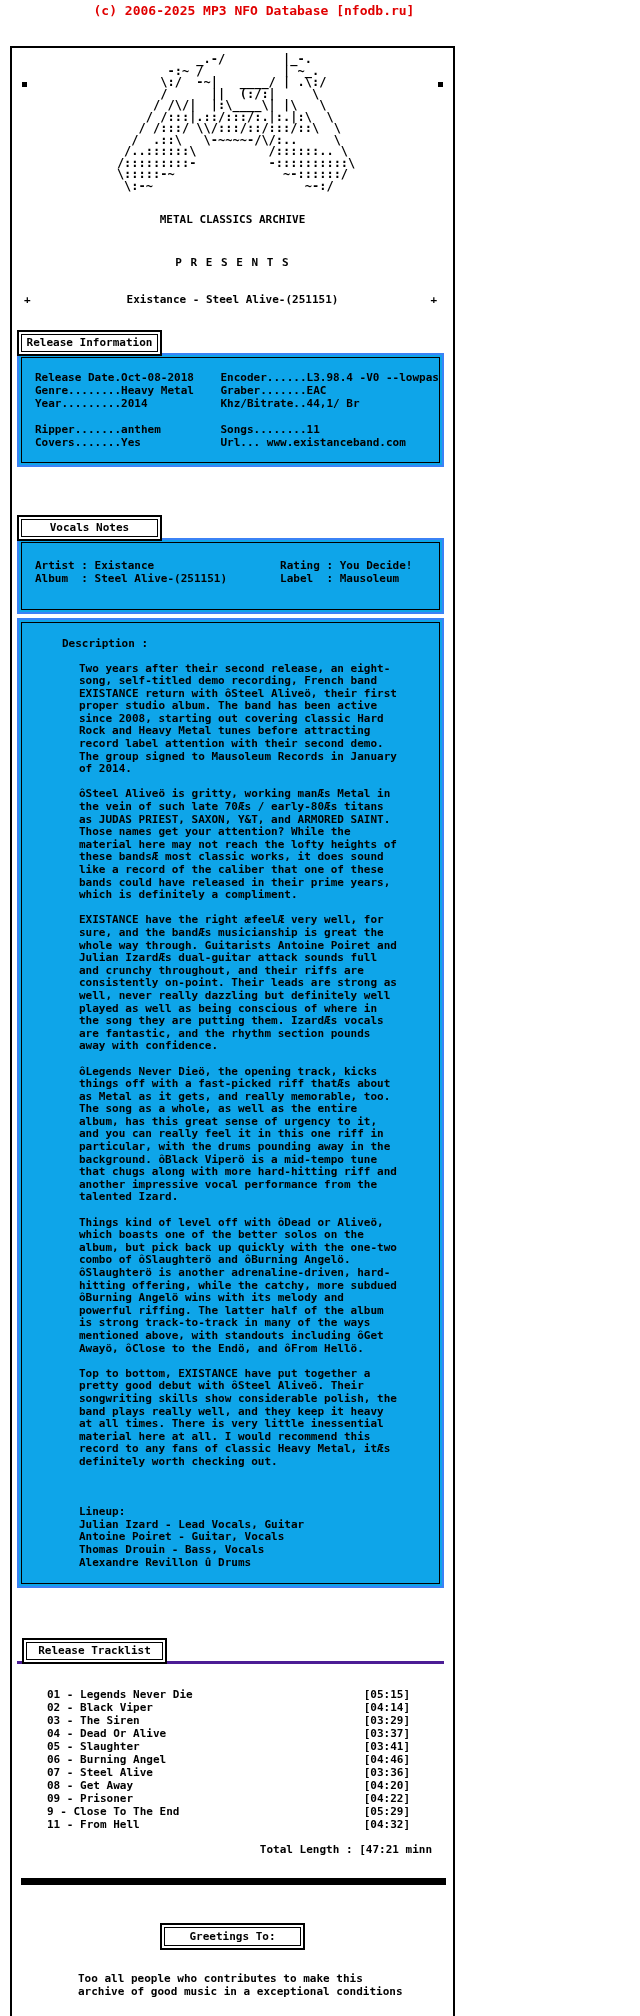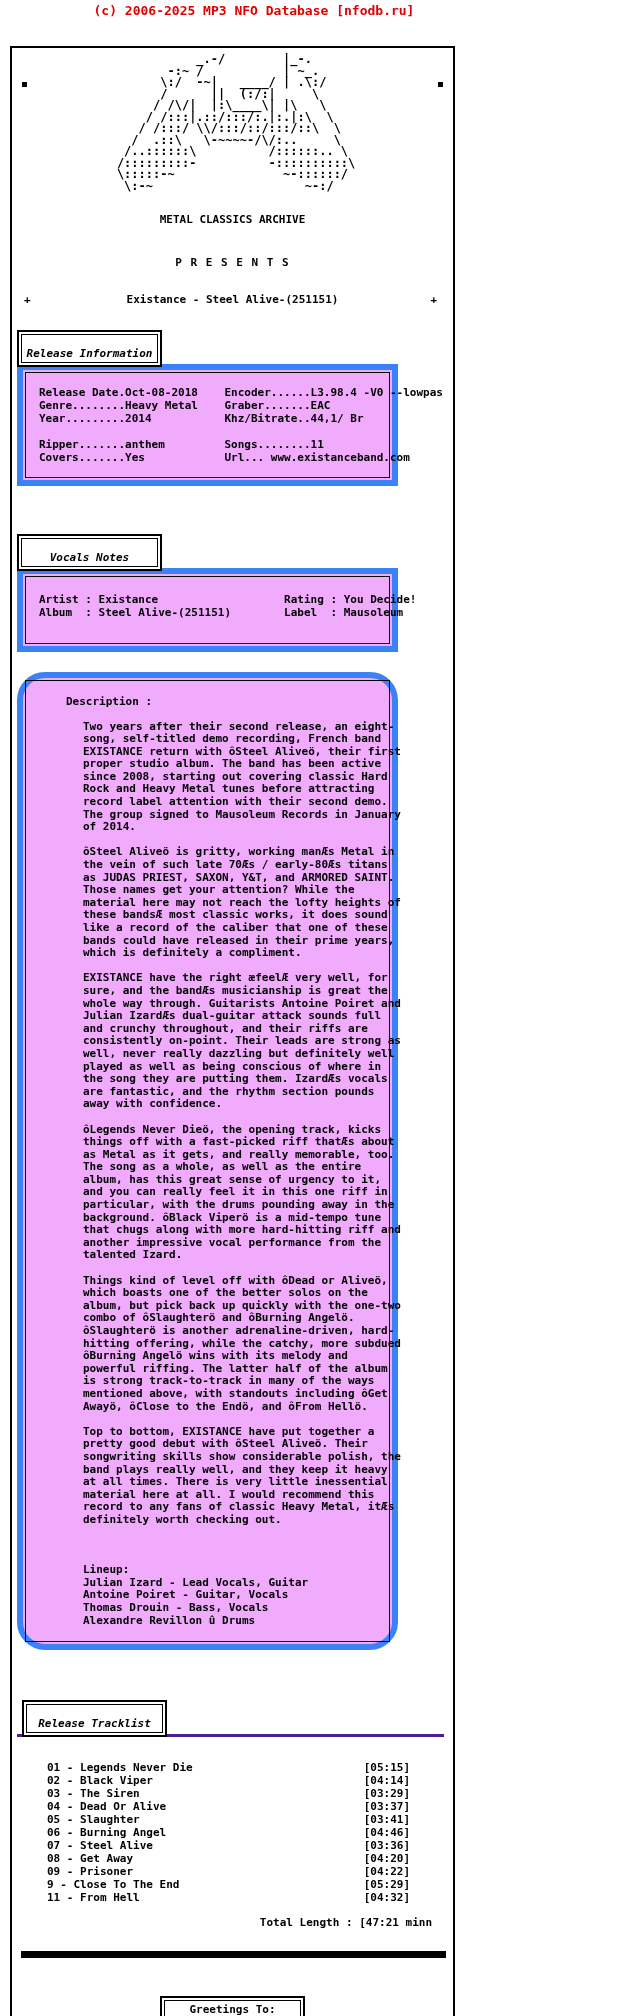--- a/index.html
+++ b/index.html
@@ -35,32 +35,32 @@
   .plus-l { position:absolute; left:12px; top:0; }
   .plus-r { position:absolute; right:16px; top:0; }
   .rel-title { text-align:center; }
 
   .tab {
     display:inline-block; width:145px; box-sizing:border-box;
     margin:0 0 -3px 5px; border:2px solid #000; padding:2px;
     background:#fff; position:relative; z-index:2; text-align:center;
     vertical-align:bottom;
   }
-  .tab-in { display:block; border:1px solid #000; padding:12px 2px 2px;font-style:italic; }
-
-  .db { position:relative; z-index:1; border:6px solid #3b82f6; padding:2px;
-        width:381px; margin-left:5px; box-sizing:border-box; background:#f0abfc; }
+  .tab-in { display:block; border:1px solid #000; padding:1px 2px 2px; }
+
+  .db { position:relative; z-index:1; border:2px solid #3b82f6; padding:2px;
+        width:427px; margin-left:5px; box-sizing:border-box; background:#0ea5e9; }
   .db-in { border:1px solid #000; }
 
   .sect-ri { margin-top:24px; }
   .ri-pre { padding:13px 4px 13px 13px; }
 
   .sect-rn { margin-top:48px; }
   .rn-head-pre { padding:16px 4px 24px 13px; }
-  .rn-desc-box { margin-top:20px;border-radius:28px; }
+  .rn-desc-box { margin-top:4px; }
   .desc-pre { padding:14px 4px 0 40px; }
   .body-pre { padding:13px 4px 14px 57px; line-height:12.6px; }
 
   .sect-tl { margin-top:50px; }
   .tl-head { width:427px; margin-left:5px; border-bottom:3px solid #4c1d95; }
   .tracks { margin:24px 0 0 35px; width:363px; }
   .trow { display:flex; justify-content:space-between; height:13px; }
   .total { margin:12px 0 0 35px; width:385px; text-align:right; }
 
   .bar { margin:22px 7px 0 9px; height:7px; background:#000; }

